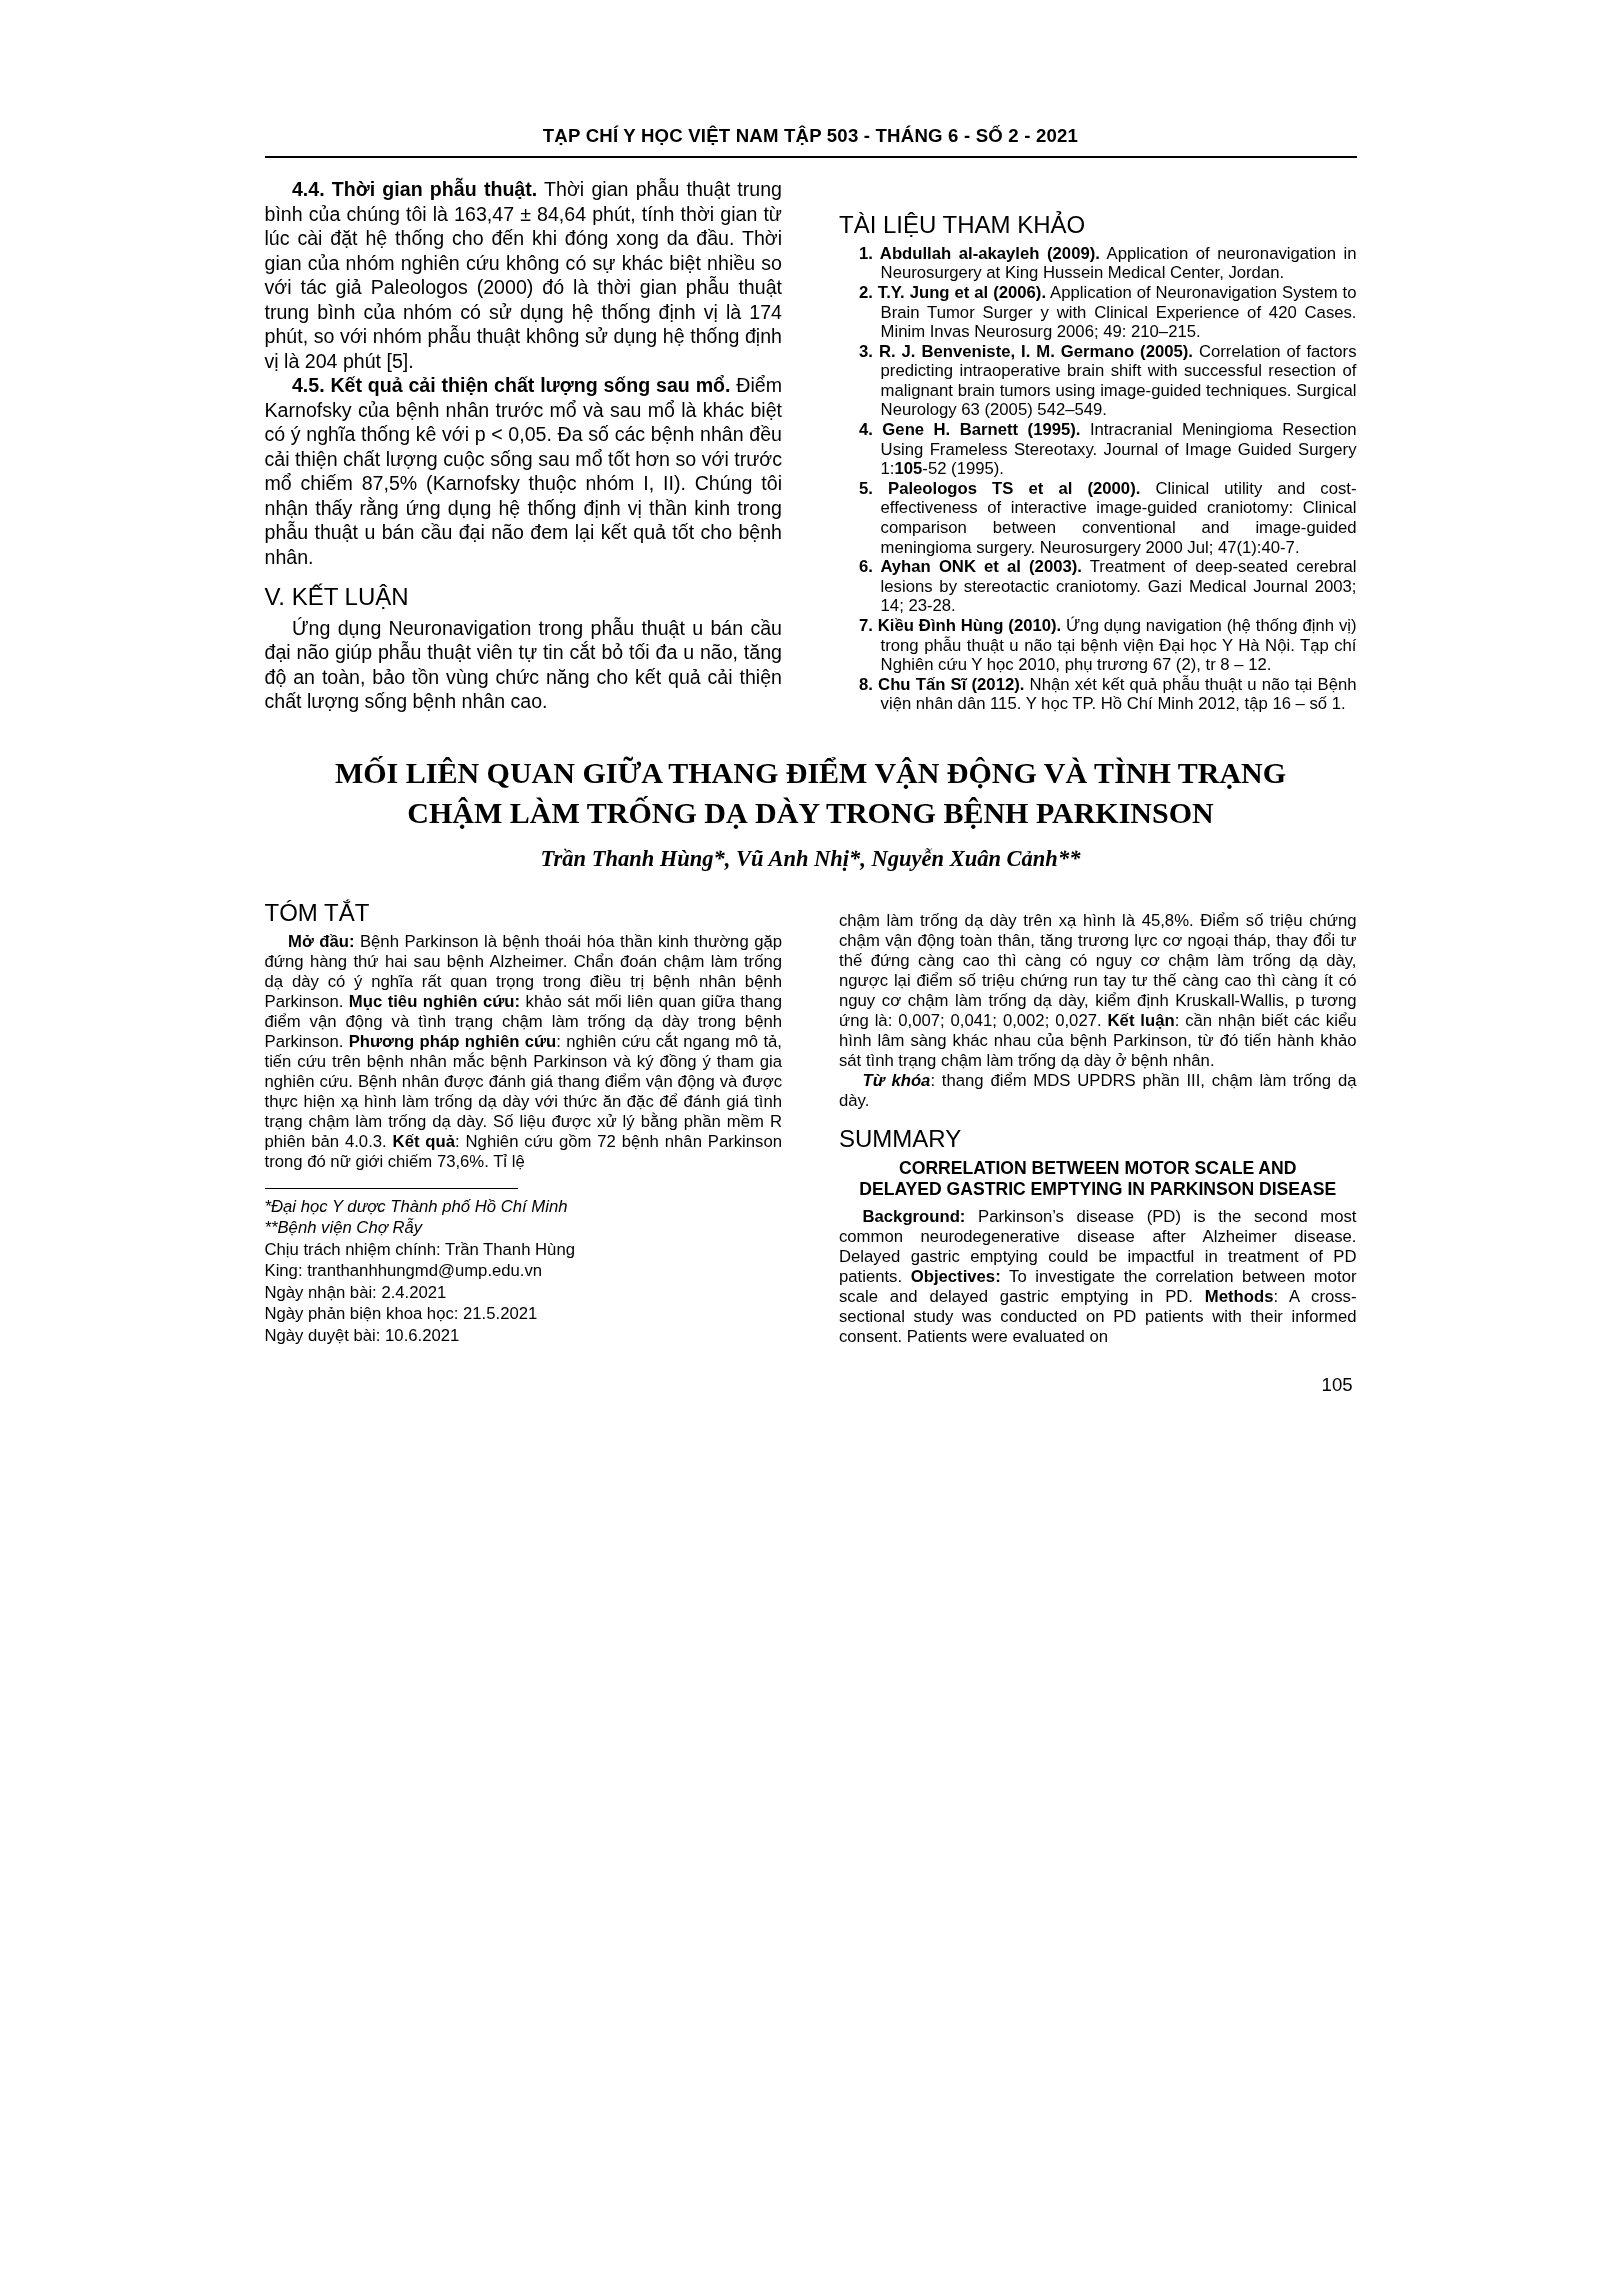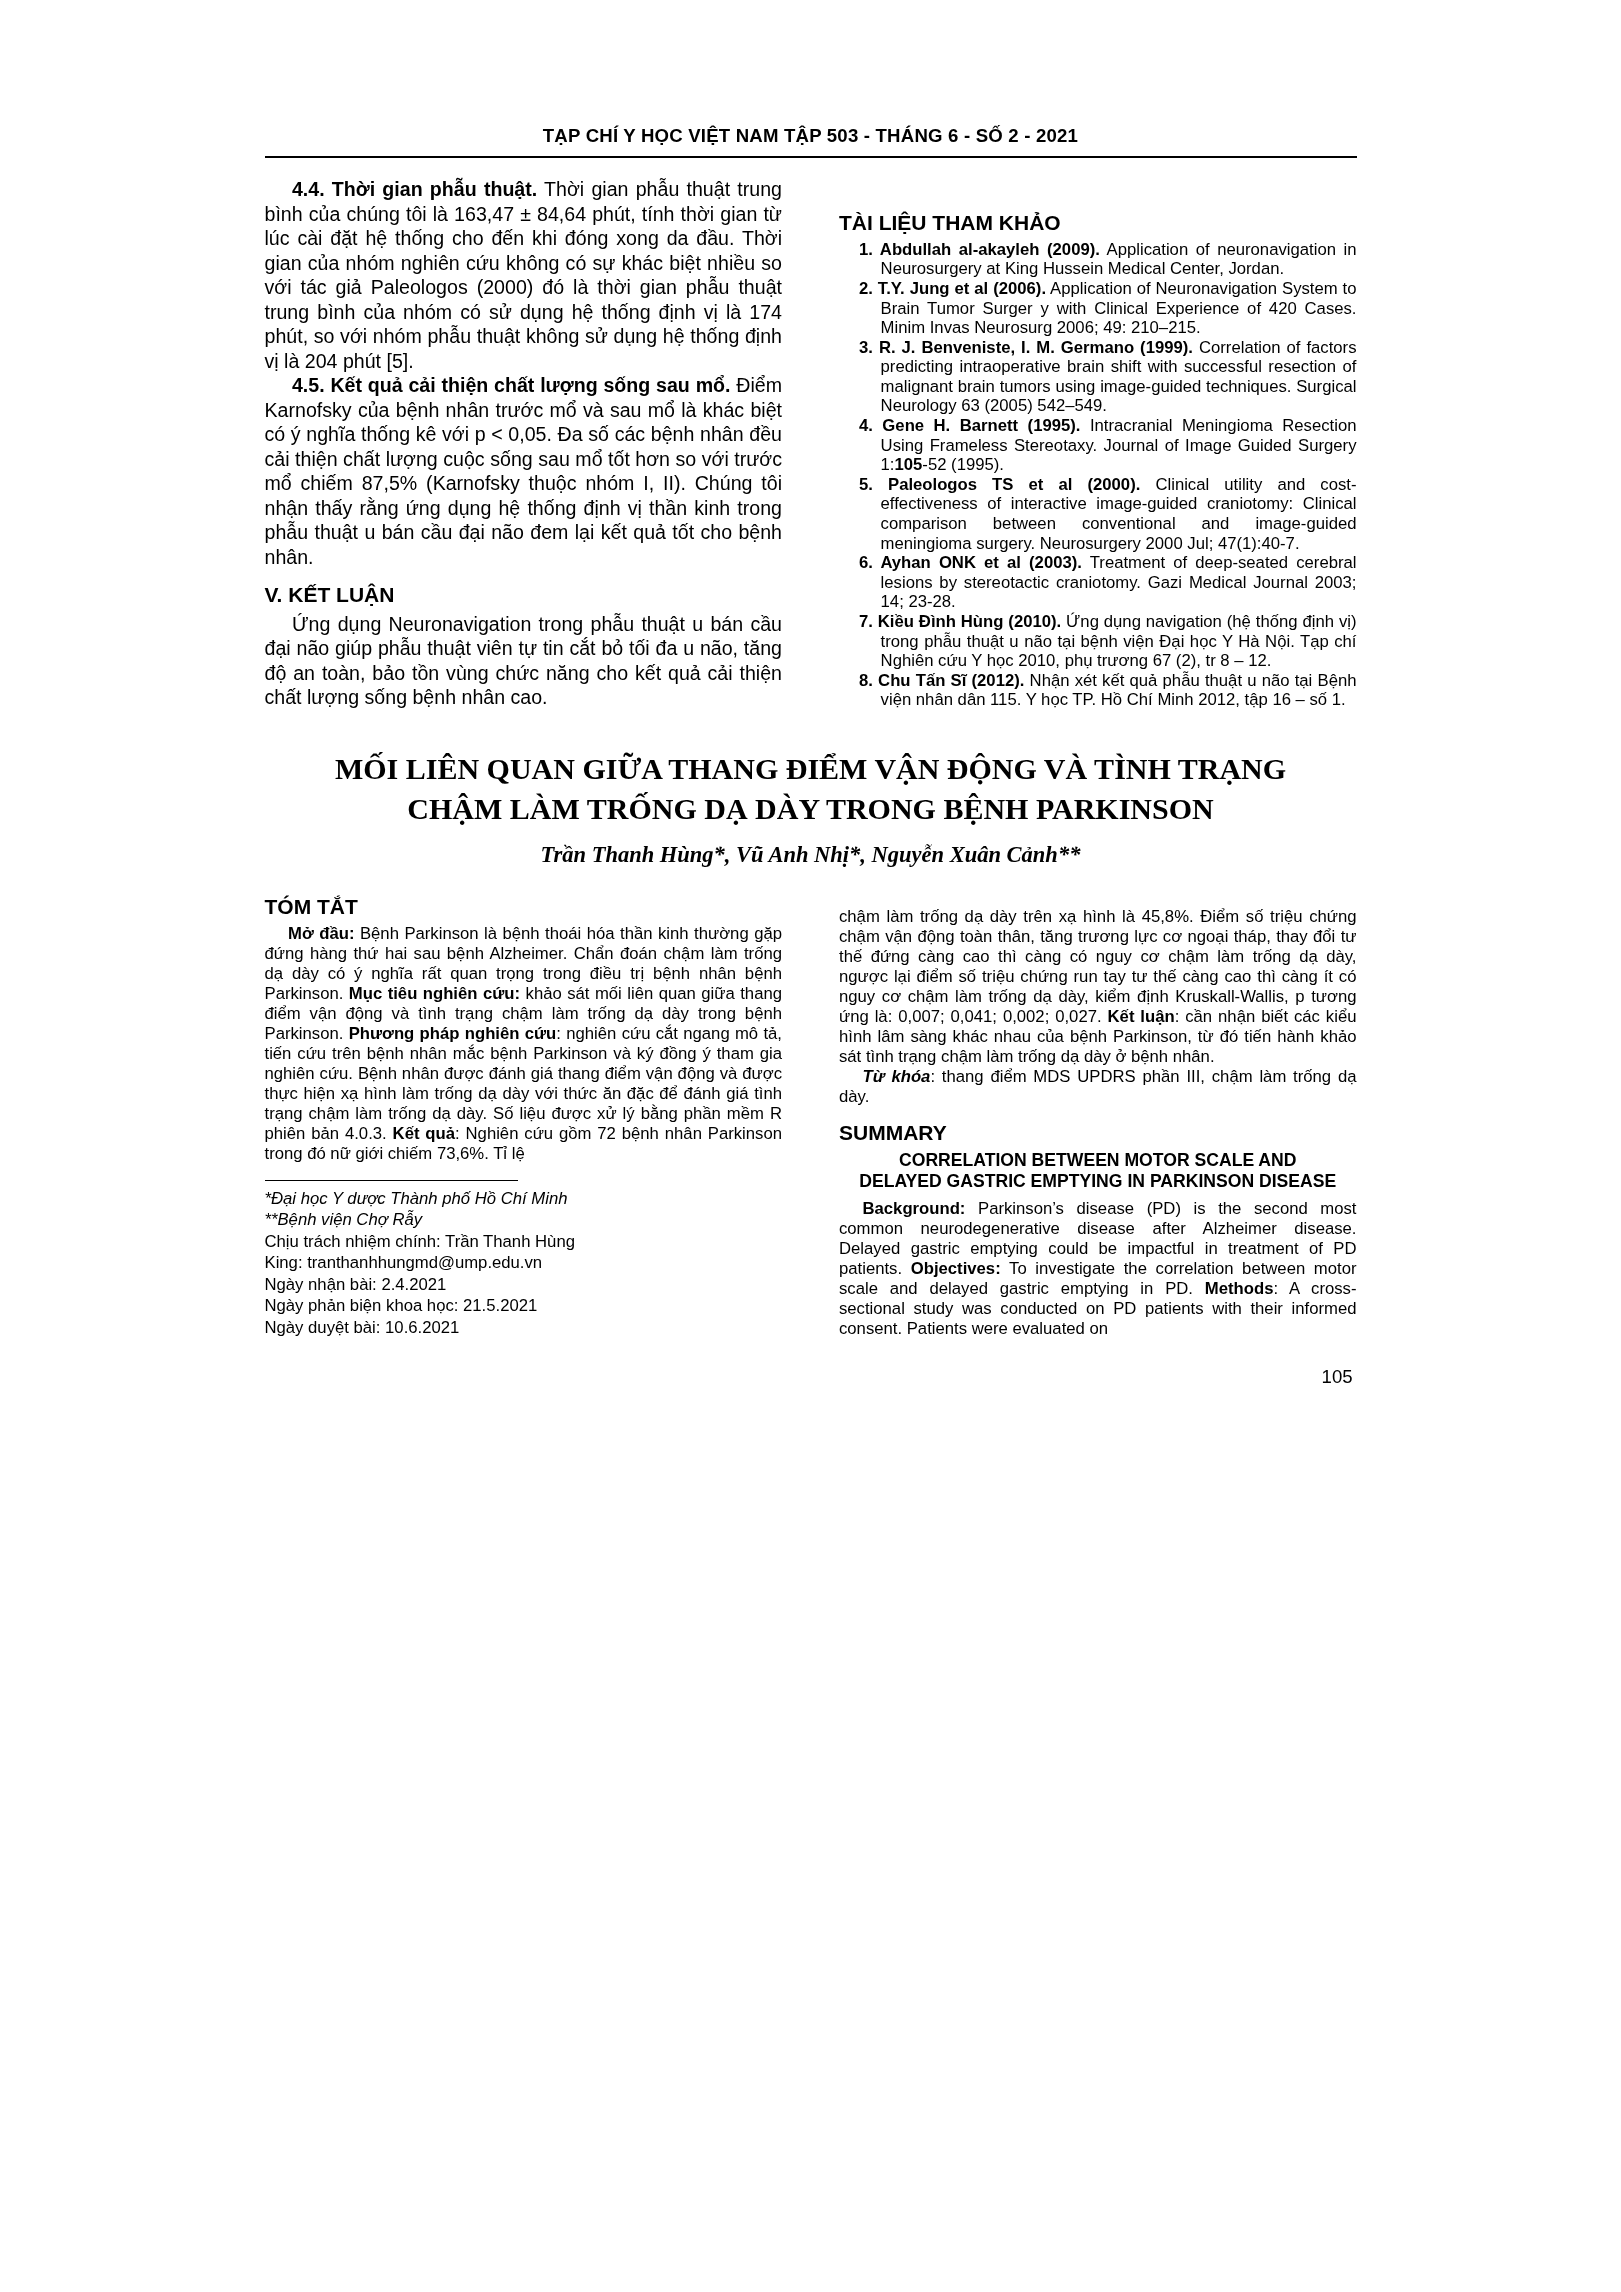--- a/index.html
+++ b/index.html
@@ -45,22 +45,22 @@
     text-indent: 27.4px;
   }
   .para.small {
     font-size: 16.7px;
     line-height: 20px;
     text-indent: 23.5px;
   }
   .para.noindent { text-indent: 0; }
 
   .sec-heading {
-    font-size: 21px;
-    font-weight: bold;
+    font-size: 24px;
+    font-weight: normal;
     margin: 13.7px 0 4.9px 0;
   }
   .sec-heading.first { margin-top: 0; }
 
   .refs { margin-top: 2px; }
   .ref {
     font-size: 16.7px;
     line-height: 19.6px;
     text-align: justify;
     padding-left: 21.6px;
@@ -129,21 +129,21 @@
       <p class="para"><span class="b">4.5. Kết quả cải thiện chất lượng sống sau mổ.</span><span> Điểm Karnofsky của bệnh nhân trước mổ và sau mổ là khác biệt có ý nghĩa thống kê với p &lt; 0,05. Đa số các bệnh nhân đều cải thiện chất lượng cuộc sống sau mổ tốt hơn so với trước mổ chiếm 87,5% (Karnofsky thuộc nhóm I, II). Chúng tôi nhận thấy rằng ứng dụng hệ thống định vị thần kinh trong phẫu thuật u bán cầu đại não đem lại kết quả tốt cho bệnh nhân.</span></p>
       <h3 class="sec-heading">V. KẾT LUẬN</h3>
       <p class="para"><span>Ứng dụng Neuronavigation trong phẫu thuật u bán cầu đại não giúp phẫu thuật viên tự tin cắt bỏ tối đa u não, tăng độ an toàn, bảo tồn vùng chức năng cho kết quả cải thiện chất lượng sống bệnh nhân cao.</span></p>
     </div>
 
     <div class="col">
       <h3 class="sec-heading first">TÀI LIỆU THAM KHẢO</h3>
       <div class="refs">
         <div class="ref"><span class="b">1. Abdullah al-akayleh (2009).</span><span> Application of neuronavigation in Neurosurgery at King Hussein Medical Center, Jordan.</span></div>
         <div class="ref"><span class="b">2. T.Y. Jung et al (2006).</span><span> Application of Neuronavigation System to Brain Tumor Surger y with Clinical Experience of 420 Cases. Minim Invas Neurosurg 2006; 49: 210–215.</span></div>
-        <div class="ref"><span class="b">3. R. J. Benveniste, I. M. Germano (1999).</span><span> Correlation of factors predicting intraoperative brain shift with successful resection of malignant brain tumors using image-guided techniques. Surgical Neurology 63 (2005) 542–549.</span></div>
+        <div class="ref"><span class="b">3. R. J. Benveniste, I. M. Germano (2005).</span><span> Correlation of factors predicting intraoperative brain shift with successful resection of malignant brain tumors using image-guided techniques. Surgical Neurology 63 (2005) 542–549.</span></div>
         <div class="ref"><span class="b">4. Gene H. Barnett (1995).</span><span> Intracranial Meningioma Resection Using Frameless Stereotaxy. Journal of Image Guided Surgery 1:</span><span class="b">105</span><span>-52 (1995).</span></div>
         <div class="ref"><span class="b">5. Paleologos TS et al (2000).</span><span> Clinical utility and cost-effectiveness of interactive image-guided craniotomy: Clinical comparison between conventional and image-guided meningioma surgery. Neurosurgery 2000 Jul; 47(1):40-7.</span></div>
         <div class="ref"><span class="b">6. Ayhan ONK et al (2003).</span><span> Treatment of deep-seated cerebral lesions by stereotactic craniotomy. Gazi Medical Journal 2003; 14; 23-28.</span></div>
         <div class="ref"><span class="b">7. Kiều Đình Hùng (2010).</span><span> Ứng dụng navigation (hệ thống định vị) trong phẫu thuật u não tại bệnh viện Đại học Y Hà Nội. Tạp chí Nghiên cứu Y học 2010, phụ trương 67 (2), tr 8 – 12.</span></div>
         <div class="ref"><span class="b">8. Chu Tấn Sĩ (2012).</span><span> Nhận xét kết quả phẫu thuật u não tại Bệnh viện nhân dân 115. Y học TP. Hồ Chí Minh 2012, tập 16 – số 1.</span></div>
       </div>
     </div>
   </section>
 
   <section class="article2-head">

